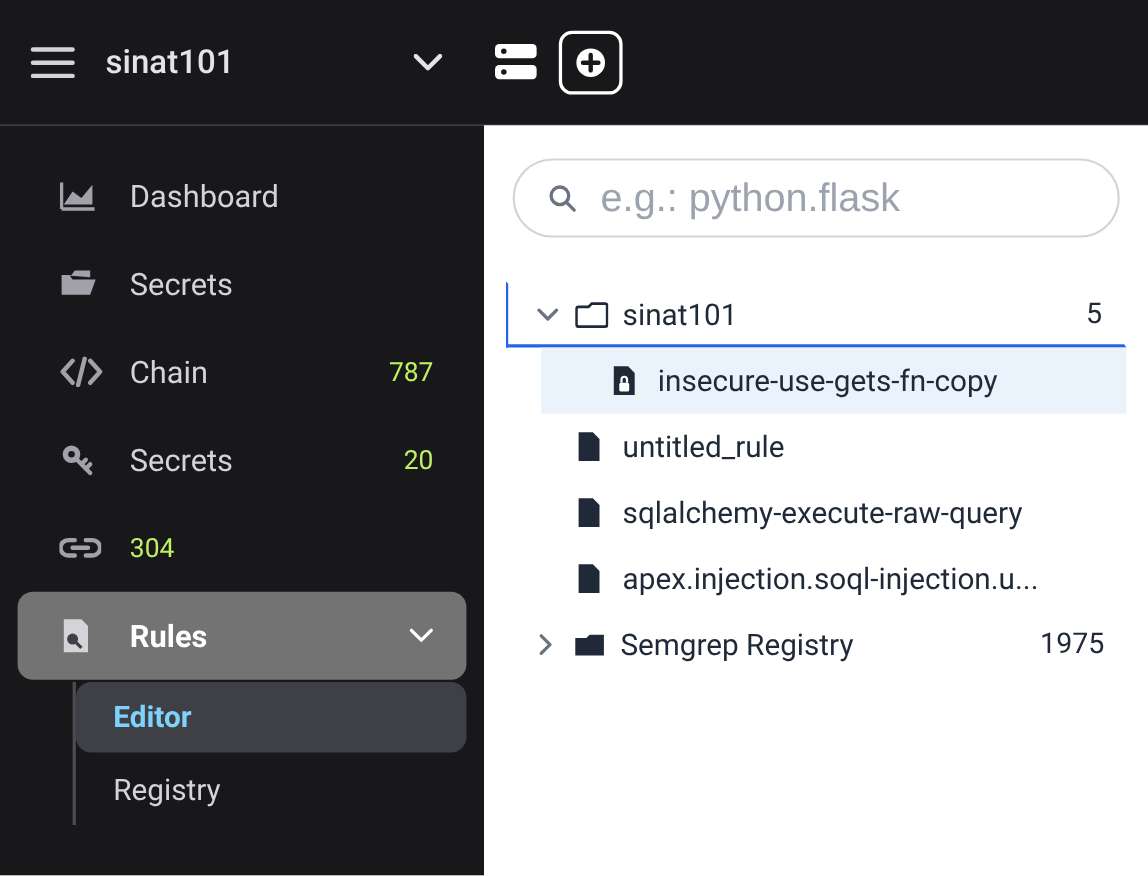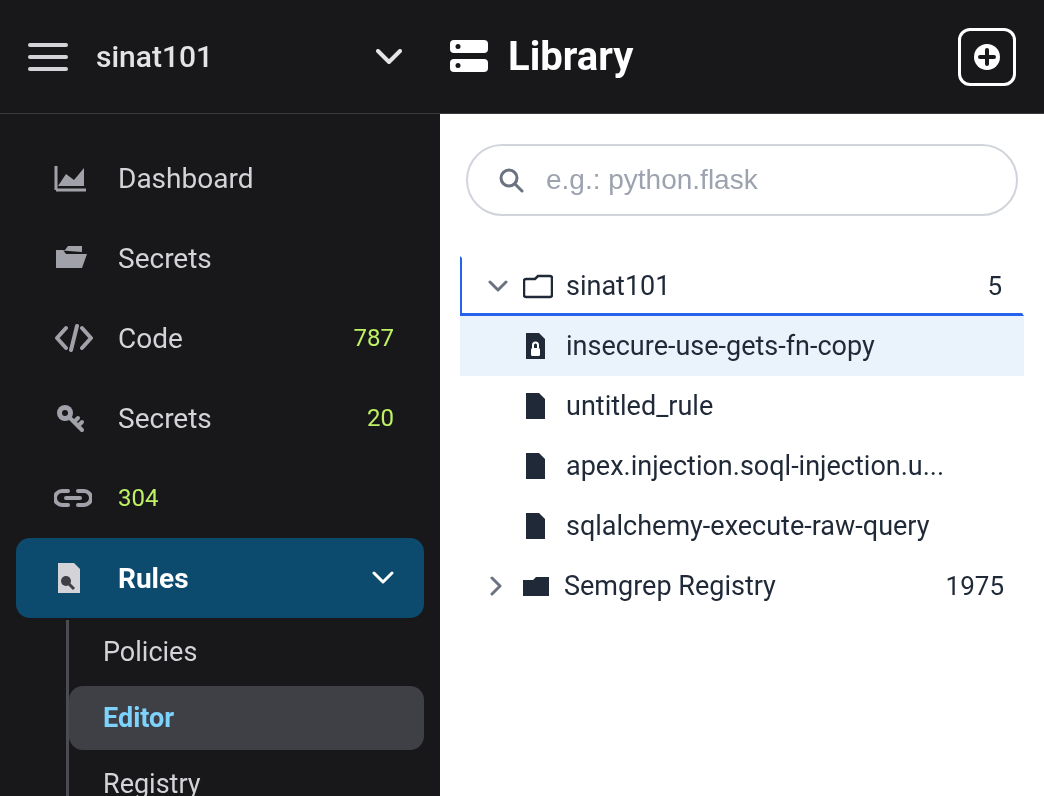--- a/index.html
+++ b/index.html
@@ -20,45 +20,45 @@
 
   
   .main { flex: 1; display: flex; min-height: 0; justify-content: space-between; }
 
   
   .sidebar { width: 440px; background: #18181b; color: #d4d4d8; padding-top: 24px; }
   .nav-item { display: flex; align-items: center; height: 80px; padding: 0 30px 0 38px; font-size: 28px; cursor: pointer; border-radius: 14px; margin: 0 16px 0 16px; }
   .nav-item .icon-slot { width: 44px; display: flex; align-items: center; justify-content: flex-start; margin-right: 20px; }
   .nav-item .label { flex: 1; }
   .nav-item .count { font-size: 24px; color: #bef264; }
-  .nav-item.expandable { background: #0c4a6e; color: #fff; font-weight: 700; }
+  .nav-item.expandable { background: #737373; color: #fff; font-weight: 700; }
   .nav-item.expandable .icon-slot svg path, .nav-item.expandable .icon-slot svg rect { fill: #d4d4d8; }
   .nav-item.expandable .chevron { }
   .subnav { margin-left: 66px; border-left: 3px solid #4b4b51; padding-left: 0; }
   .sub-item { display: flex; align-items: center; height: 64px; font-size: 27px; padding-left: 34px; border-radius: 14px; margin: 2px 16px 2px 0; cursor: pointer; color: #d4d4d8;}
   .sub-item.active { background: #3f3f46; color: #7dd3fc; font-weight: 700; }
 
   
   .content { flex: 1; background: #fff; padding: 30px 20px 0 20px; min-width: 0; }
   .search-wrap { border: 2px solid #d1d5db; border-radius: 999px; height: 72px; display: flex; align-items: center; padding: 0 30px; margin: 0 6px 40px 6px; }
   .search-wrap svg { margin-right: 22px; flex-shrink: 0; }
-  .search-input { border: none; outline: none; font-size: 28px; flex: 1; color: #0f172a; background: transparent; }
+  .search-input { border: none; outline: none; font-size: 36px; flex: 1; color: #0f172a; background: transparent; }
   .search-input::placeholder { color: #9ca3af; }
 
   .tree {}
   .tree-row { display: flex; align-items: center; height: 60px; font-size: 27px; color: #1f2937; padding: 0 20px 0 0; cursor: pointer; }
   .tree-row .indent1 { width: 18px; flex-shrink: 0; }
   .tree-row .caret { width: 36px; display: flex; align-items: center; justify-content: center; flex-shrink: 0; }
   .tree-row .ticon { width: 44px; display: flex; align-items: center; justify-content: center; flex-shrink: 0; }
   .tree-row .tname { flex: 1; white-space: nowrap; overflow: hidden; text-overflow: ellipsis; padding-left: 6px;}
   .tree-row .tcount { color: #1f2937; font-size: 26px; }
   .tree-row.folder-root { border: 2px solid #2563eb; border-top-color: transparent; border-right-color: transparent; border-bottom-width: 3px; }
   .tree-row.file { padding-left: 50px; }
   .tree-row.file .ticon { width: 50px; }
-  .tree-row.file.selected { background: #eaf2fb; }
+  .tree-row.file.selected { background: #eaf2fb; margin-left: 32px; }
 
   svg { display: block; }
 </style>
 </head>
 <body>
 
 <div class="topbar">
   <div class="topbar-left">
     <div class="hamburger">
       <span></span>
@@ -74,21 +74,20 @@
   </div>
   <div class="topbar-right">
     <div class="title-icon">
       <svg width="38" height="34" viewBox="0 0 38 34">
         <rect x="0" y="0" width="38" height="13" rx="4" fill="#fff"></rect>
         <rect x="0" y="19" width="38" height="13" rx="4" fill="#fff"></rect>
         <circle cx="8" cy="6.5" r="2.5" fill="#18181b"></circle>
         <circle cx="8" cy="25.5" r="2.5" fill="#18181b"></circle>
       </svg>
     </div>
-    <div class="page-title">Library</div>
     <div class="plus-btn">
       <svg width="28" height="28" viewBox="0 0 28 28">
         <circle cx="14" cy="14" r="13" fill="#fff"></circle>
         <path d="M14 7 V21 M7 14 H21" stroke="#18181b" stroke-width="4" stroke-linecap="round"></path>
       </svg>
     </div>
   </div>
 </div>
 
 <div class="main">
@@ -114,21 +113,21 @@
       </div>
       <div class="label">Secrets</div>
     </div>
 
     <div class="nav-item">
       <div class="icon-slot">
         <svg width="40" height="28" viewBox="0 0 40 28">
             <path d="M12 4 L3 14 L12 24 M28 4 L37 14 L28 24 M23 2 L17 26" stroke="#a1a1aa" stroke-width="4" fill="none" stroke-linecap="round" stroke-linejoin="round"></path>
           </svg>
       </div>
-      <div class="label">Code</div>
+      <div class="label">Chain</div>
       <div class="count">787</div>
     </div>
 
     <div class="nav-item">
       <div class="icon-slot">
         <svg width="32" height="32" viewBox="0 0 32 32">
             <circle cx="11" cy="11" r="8" fill="#a1a1aa"></circle>
             <circle cx="11" cy="11" r="3" fill="#18181b"></circle>
             <path d="M16 16 L28 28 M24 24 L28 20 M20 20 L24 16" stroke="#a1a1aa" stroke-width="4" stroke-linecap="round" fill="none"></path>
           </svg>
@@ -156,21 +155,20 @@
       </div>
       <div class="label">Rules</div>
       <div class="chevron">
         <svg width="22" height="14" viewBox="0 0 22 14">
             <path d="M2 2 L11 11 L20 2" stroke="#fff" stroke-width="3" fill="none" stroke-linecap="round" stroke-linejoin="round"></path>
           </svg>
       </div>
     </div>
 
     <div class="subnav">
-      <div class="sub-item">Policies</div>
       <div class="sub-item active">Editor</div>
       <div class="sub-item">Registry</div>
     </div>
 
   </div>
 
   <div class="content">
 
     <div class="search-wrap">
       <svg width="26" height="26" viewBox="0 0 26 26">
@@ -218,30 +216,30 @@
         </div>
         <div class="tname">untitled_rule</div>
       </div>
 
       <div class="tree-row file">
         <div class="ticon">
           <svg width="24" height="30" viewBox="0 0 24 30">
               <path d="M3 2 H16 L22 8 V28 H3 Z" fill="#1f2937"></path>
             </svg>
         </div>
+        <div class="tname">sqlalchemy-execute-raw-query</div>
+      </div>
+
+      <div class="tree-row file">
+        <div class="ticon">
+          <svg width="24" height="30" viewBox="0 0 24 30">
+              <path d="M3 2 H16 L22 8 V28 H3 Z" fill="#1f2937"></path>
+            </svg>
+        </div>
         <div class="tname">apex.injection.soql-injection.u...</div>
-      </div>
-
-      <div class="tree-row file">
-        <div class="ticon">
-          <svg width="24" height="30" viewBox="0 0 24 30">
-              <path d="M3 2 H16 L22 8 V28 H3 Z" fill="#1f2937"></path>
-            </svg>
-        </div>
-        <div class="tname">sqlalchemy-execute-raw-query</div>
       </div>
 
       <div class="tree-row">
         <div class="indent1"></div>
         <div class="caret">
           <svg width="14" height="20" viewBox="0 0 14 20">
               <path d="M3 2 L11 10 L3 18" stroke="#6b7280" stroke-width="3" fill="none" stroke-linecap="round" stroke-linejoin="round"></path>
             </svg>
         </div>
         <div class="ticon">

